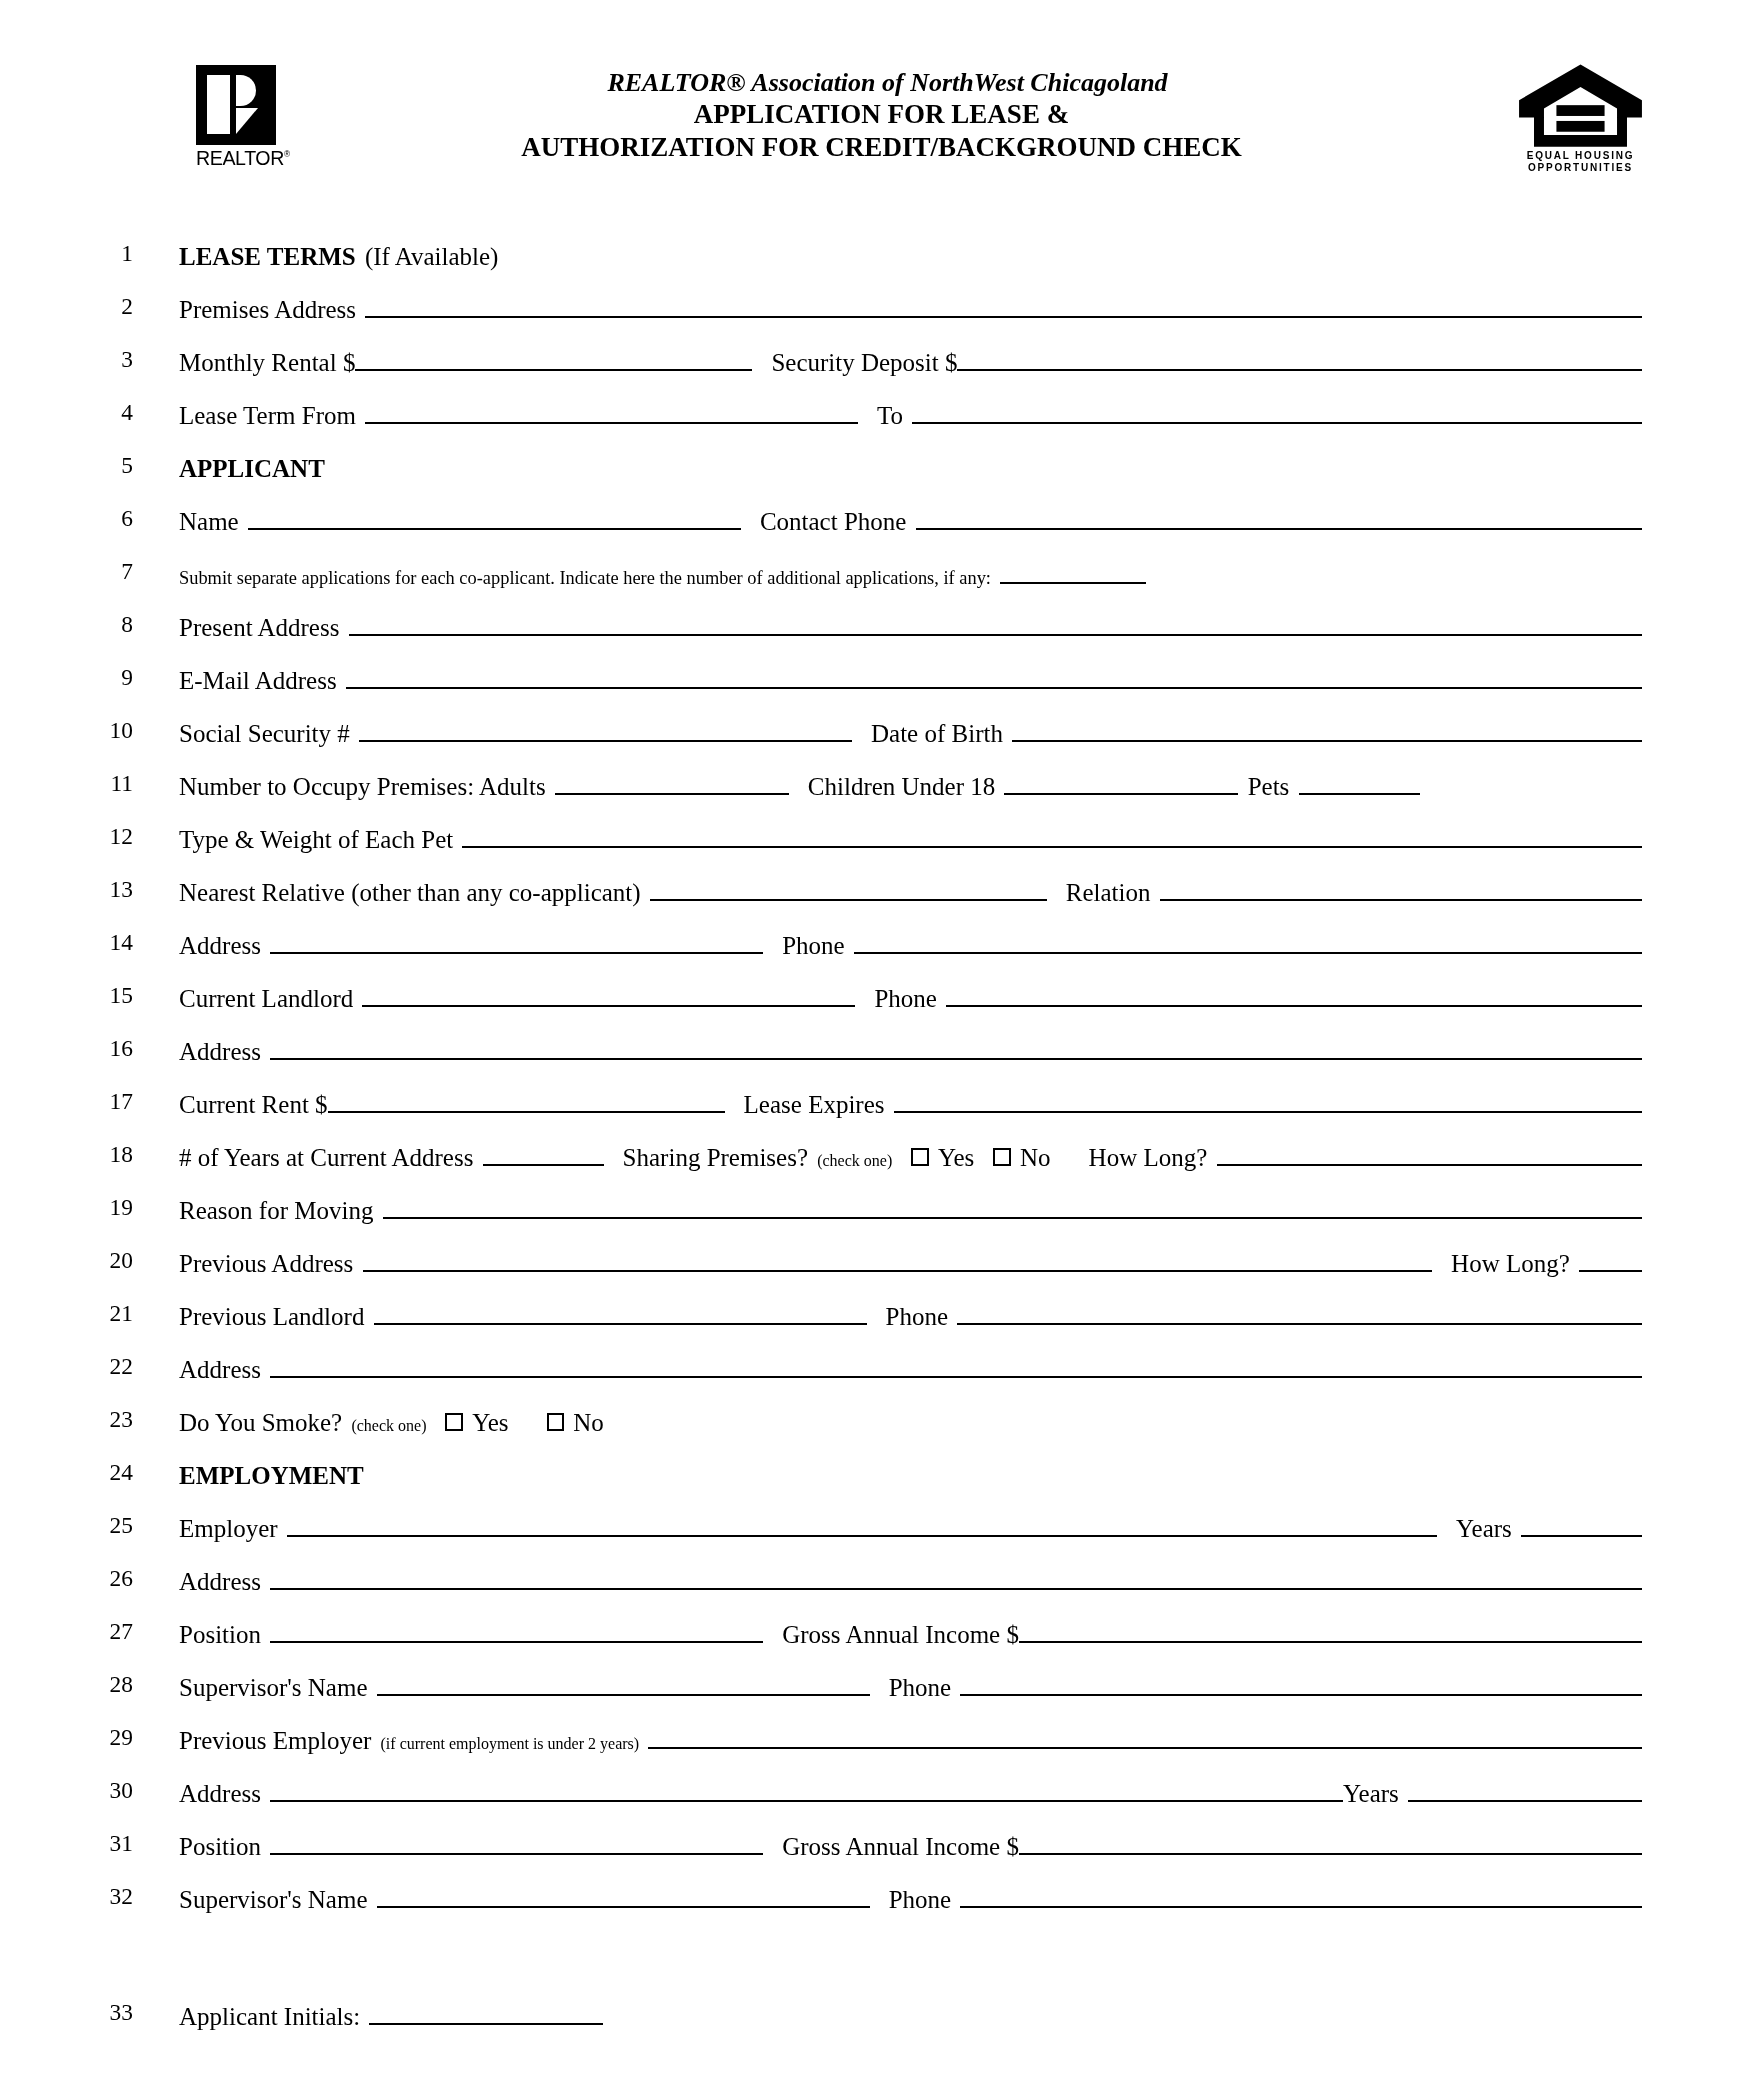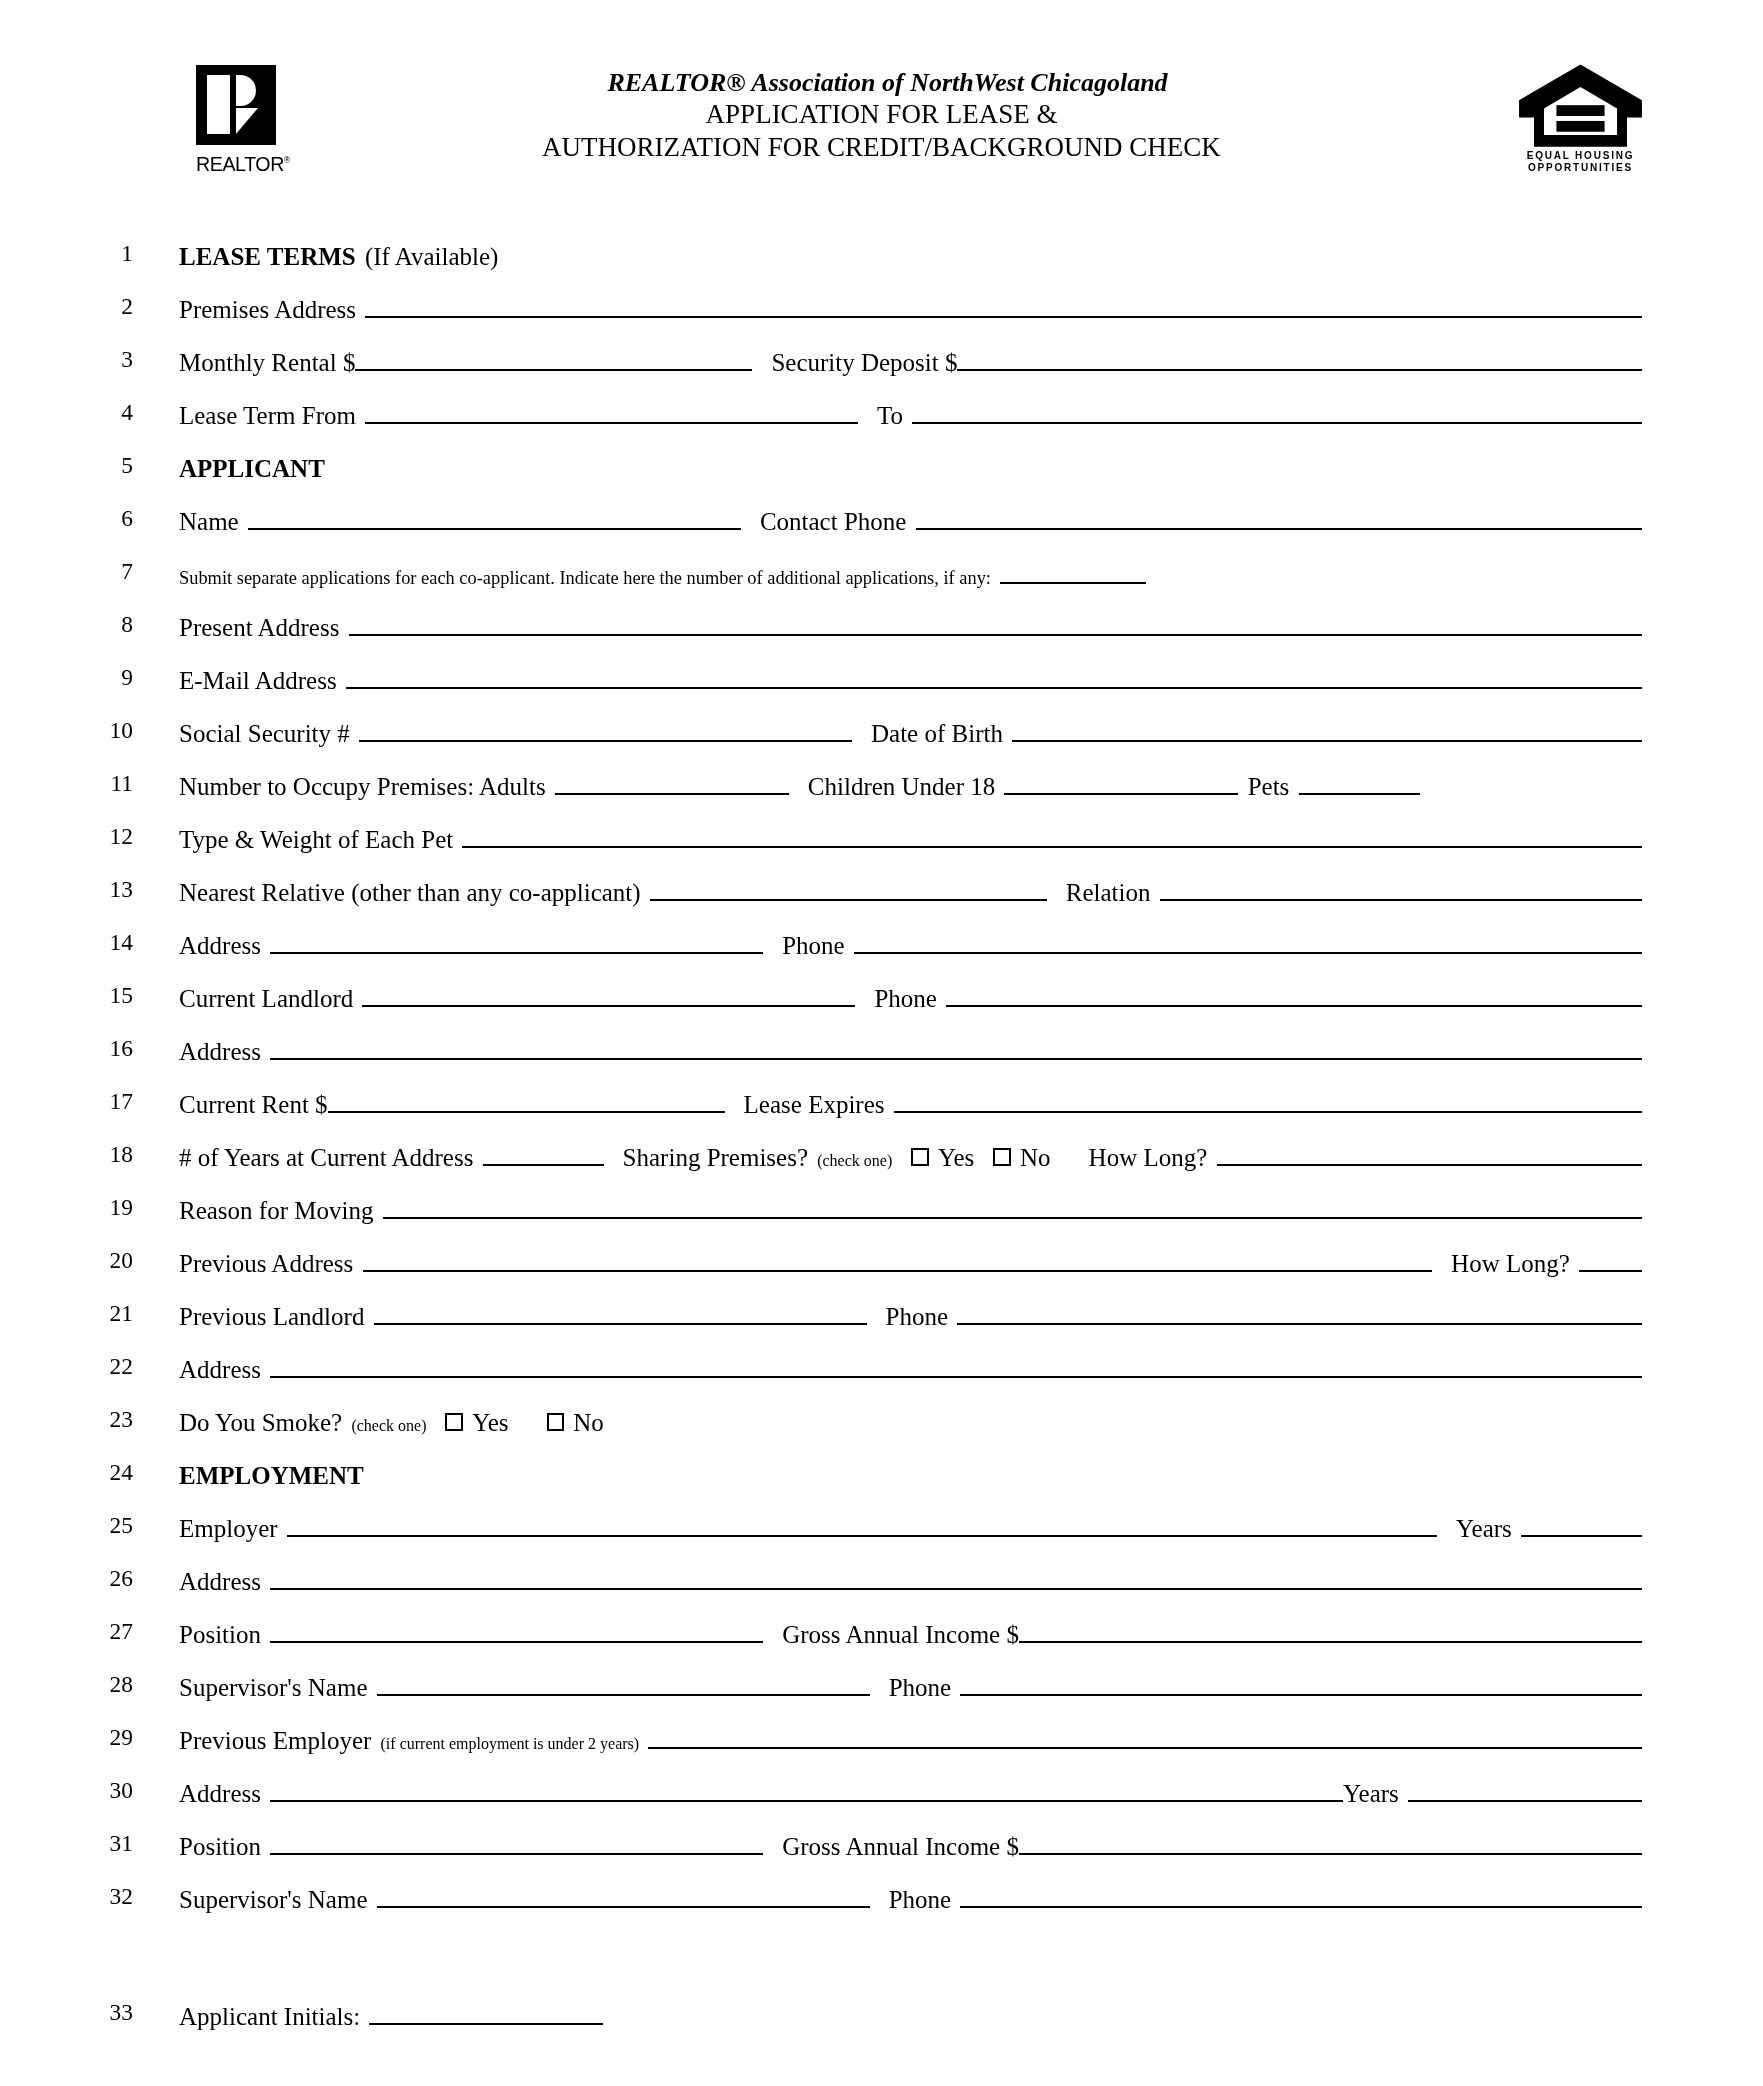--- a/index.html
+++ b/index.html
@@ -64,42 +64,42 @@
     top: 43px;
     width: 0;
     height: 0;
     border-left: 22px solid #ffffff;
     border-bottom: 26px solid transparent;
   }
   .realtor-word {
     font-family: "Liberation Sans", "DejaVu Sans", sans-serif;
     font-size: 19.6px;
     letter-spacing: -0.4px;
-    margin-top: 8px;
+    margin-top: 2px;
     white-space: nowrap;
   }
   .realtor-word sup { font-size: 8.3px; vertical-align: super; }
 
   .title-block {
     position: absolute;
     left: 0;
     right: 0;
     top: 17.5px;
     text-align: center;
   }
   .title-line-1 {
     font-style: italic;
     font-weight: bold;
     font-size: 26px;
     line-height: 1.18;
     white-space: nowrap;
     padding-left: 12px;
   }
   .title-line-2, .title-line-3 {
-    font-weight: normal;
+    font-weight: bold;
     font-size: 27px;
     line-height: 1.2;
     white-space: nowrap;
   }
 
   .eho-logo {
     position: absolute;
     right: 111px;
     top: 11.7px;
     width: 134px;

